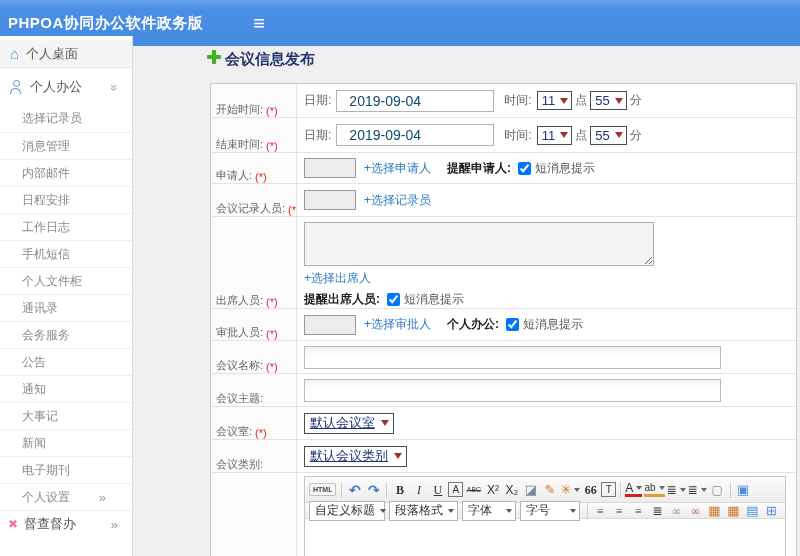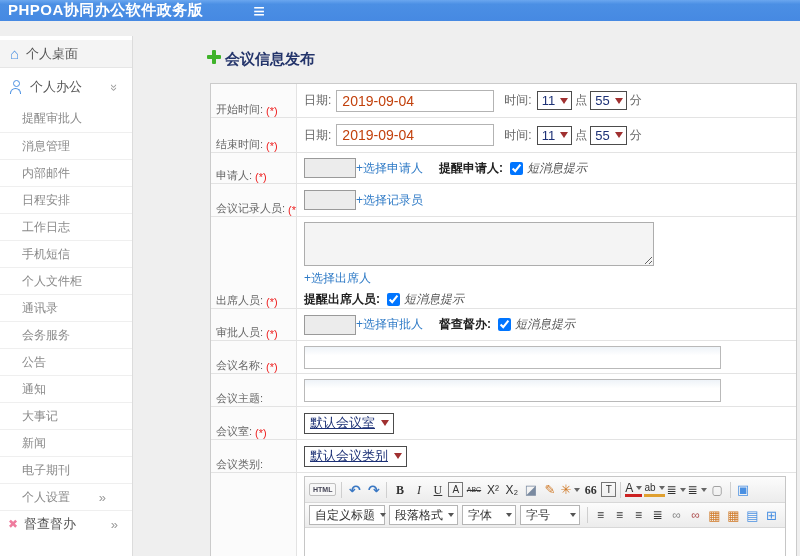--- a/index.html
+++ b/index.html
@@ -3,21 +3,21 @@
 <meta charset="utf-8">
 <style>
   * { margin:0; padding:0; box-sizing:border-box; }
   html,body { width:800px; height:556px; }
   body {
     position:relative; overflow:hidden; background:#efefef;
     font-family:"Liberation Sans","DejaVu Sans",sans-serif; font-size:12px; color:#555;
   }
   
   .hdr {
-    position:absolute; left:0; top:0; width:800px; height:21px;
+    position:absolute; left:0; top:0; width:800px; height:46px;
     background:linear-gradient(#6aa6ef 0%, #4b8fe4 20%, #4689e2 100%);
     display:flex; align-items:center;
   }
   .hdr .app-title { color:#fff; font-size:15px; font-weight:bold; margin-left:8px; letter-spacing:.5px; }
   .hdr .menu-btn { color:#fff; font-size:20px; font-weight:bold; margin-left:50px; cursor:pointer; line-height:1; }
   
   .sidebar {
     position:absolute; left:0; top:36px; width:133px; height:520px;
     background:#fff; border-right:1px solid #dcdcdc; overflow:hidden;
   }
@@ -64,57 +64,57 @@
   .lbl-text { color:#666; font-size:11px; }
   .req { color:#ee2222; font-size:11px; margin-left:3px; }
   .val { flex:1; display:flex; align-items:center; padding-left:7px; }
   .val.col { flex-direction:column; align-items:flex-start; justify-content:center; }
   .h34{height:34px} .h35{height:35px} .h31{height:31px} .h33{height:33px} .h92{height:92px} .h32{height:32px} .hedit{height:150px}
   .inline-lab { color:#666; font-size:12px; white-space:nowrap; }
   .tgap { margin-left:10px; }
   .sfx { color:#666; font-size:12px; margin:0 3px; }
   .date-input {
     width:158px; height:22px; margin-left:5px; border:1px solid #b3b3b3; background:#fff;
-    font-family:inherit; font-size:14px; color:#c2410c; padding:0 5px;
+    font-family:inherit; font-size:14px; color:#0c4a6e; padding:0 12px;
   }
   .tsel {
     display:inline-flex; align-items:center; height:19px; border:1px solid #4c4c4c; background:#fff;
     padding:0 3px 0 4px; margin-left:5px; cursor:pointer;
   }
   .tsel .tv { color:#1d3176; font-size:13px; margin-right:5px; }
   .tri { width:0; height:0; border-left:4px solid transparent; border-right:4px solid transparent; border-top:6px solid #a03030; }
   .mini-input {
     width:52px; height:20px; border:1px solid #9a9a9a; background:#ececec;
     font-family:inherit; font-size:12px; padding:0 3px;
   }
-  a.plink { color:#2e7ac6; font-size:12px; text-decoration:none; cursor:pointer; white-space:nowrap; }
+  a.plink { color:#2e7ac6; font-size:12px; text-decoration:none; margin-left:8px; cursor:pointer; white-space:nowrap; }
   .remind { color:#222; font-weight:bold; font-size:12px; margin-left:16px; white-space:nowrap; }
   .cbx { width:13px; height:13px; margin:0 4px 0 7px; vertical-align:middle; }
-  .sms { color:#555; font-size:12px; white-space:nowrap;font-style:italic; }
+  .sms { color:#555; font-size:12px; white-space:nowrap; }
   .attendee-area {
     width:350px; height:52px; margin-top:5px; border:1px solid #adadad; background:#f4f4f4;
     resize:both; font-family:inherit; font-size:12px;
   }
   .subline { display:flex; align-items:center; margin-top:4px; }
   .subline .plink { margin-left:0; }
   .subline .remind { margin-left:0; }
   .wide-input {
     width:417px; height:23px; border:1px solid #b9b9b9; background:linear-gradient(#eef3f8, #ffffff 40%);
     font-family:inherit; font-size:13px; color:#333; padding:0 5px;
   }
   .rsel {
     display:inline-flex; align-items:center; height:21px; border:1px solid #4c4c4c; background:#fff;
     padding:0 4px 0 5px; cursor:pointer;
   }
   .rsel .rv { color:#1d3176; font-size:13px; text-decoration:underline; margin-right:6px; }
   
   .editor { width:482px; margin:3px 0 0 0; border:1px solid #c6c6c6; background:#fff; }
   .tb { display:flex; align-items:center; background:linear-gradient(#fcfcfc,#ececec); padding:0 4px; }
   .tb1 { height:26px; border-bottom:1px solid #d8d8d8; }
-  .tb2 { height:25px; border-bottom:1px solid #d8d8d8; }
+  .tb2 { height:16px; border-bottom:1px solid #d8d8d8;font-family:Liberation Serif, serif; }
   .sep { width:1px; height:16px; background:#cfcfcf; margin:0 3px; }
   .ic {
     min-width:17px; height:18px; display:inline-flex; align-items:center; justify-content:center;
     font-size:12px; color:#333; cursor:pointer; margin:0 1px; line-height:1;
   }
   .html-btn { font-size:7px; font-weight:bold; color:#445; border:1px solid #bfbfbf; background:#f7f7f7; padding:2px 3px; border-radius:2px; cursor:pointer; margin-right:2px; }
   .c-blue { color:#3b78c3; font-weight:bold; font-size:14px; }
   .serif { font-family:"Liberation Serif","DejaVu Serif",serif; }
   .bold { font-weight:bold; }
   .ital { font-style:italic; }
@@ -151,21 +151,21 @@
     <span class="home-ic">⌂</span>
     <span class="side-label">个人桌面</span>
   </div>
   <div class="side-office">
     <span class="person-ic"></span>
     <span class="side-label">个人办公</span>
     <span class="chev-down">»</span>
   </div>
   <nav class="sub-list">
     <div class="sub-item">
-        <span class="sub-label">提醒审批人</span>
+        <span class="sub-label">选择记录员</span>
       </div>
     <div class="sub-item">
         <span class="sub-label">消息管理</span>
       </div>
     <div class="sub-item">
         <span class="sub-label">内部邮件</span>
       </div>
     <div class="sub-item">
         <span class="sub-label">日程安排</span>
       </div>
@@ -307,21 +307,21 @@
     </div>
 
     <div class="row h32">
       <div class="lbl">
           <span class="lbl-text">审批人员:</span>
           <span class="req">(*)</span>
         </div>
       <div class="val">
         <input class="mini-input" style="">
         <a class="plink">+选择审批人</a>
-        <span class="remind">督查督办:</span>
+        <span class="remind">个人办公:</span>
         <input type="checkbox" checked="" class="cbx" style="">
         <span class="sms">短消息提示</span>
       </div>
     </div>
 
     <div class="row h33">
       <div class="lbl">
           <span class="lbl-text">会议名称:</span>
           <span class="req">(*)</span>
         </div>

